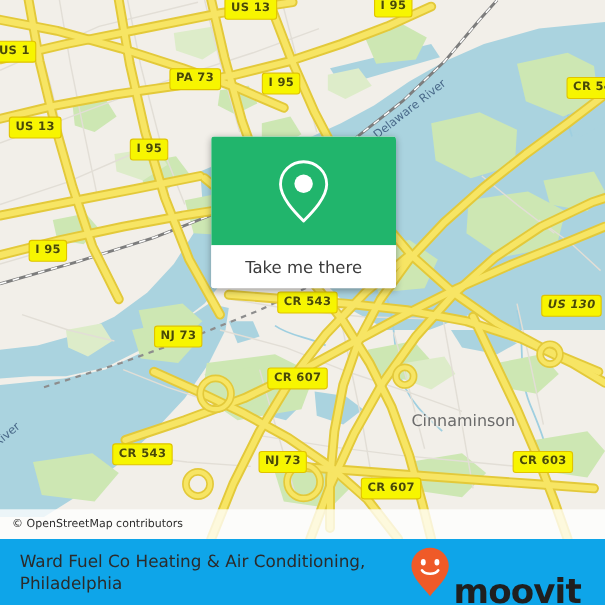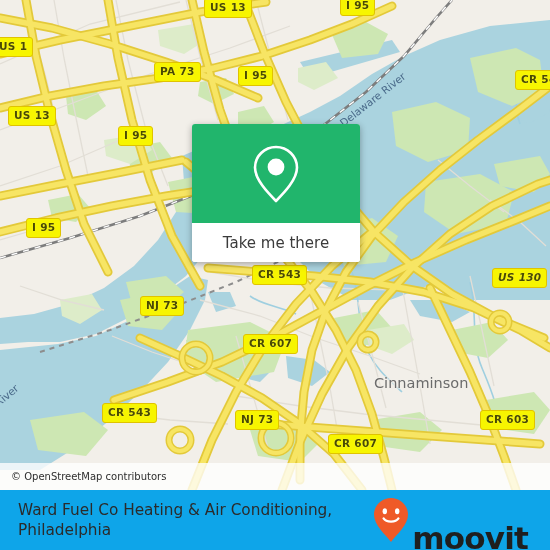--- a/index.html
+++ b/index.html
@@ -331,21 +331,21 @@
         <div class="shield" style="left: 515px; top: 70px;">CR 543</div>
         <div class="shield" style="left: 8px; top: 106px;">US 13</div>
         <div class="shield" style="left: 118px; top: 126px;">I 95</div>
         <div class="shield" style="left: 26px; top: 218px;">I 95</div>
         <div class="shield" style="left: 252px; top: 265px;">CR 543</div>
         <div class="shield" style="left: 492px; top: 268px; font-style: italic;">US 130</div>
         <div class="shield" style="left: 140px; top: 296px;">NJ 73</div>
         <div class="shield" style="left: 243px; top: 334px;">CR 607</div>
         <div class="shield" style="left: 102px; top: 403px;">CR 543</div>
         <div class="shield" style="left: 235px; top: 410px;">NJ 73</div>
-        <div class="shield" style="left: 480px; top: 410px;">CR 603</div>
+        <div class="shield" style="left: 466px; top: 410px;">CR 603</div>
         <div class="shield" style="left: 328px; top: 434px;">CR 607</div>
       </div>
 
     <div id="place-layer">
         <div class="place-label" style="left: 374px; top: 342px; margin-top: 33px;">Cinnaminson</div>
       </div>
 
     <div id="water-layer">
         <div class="river-label" style="left: 341px; top: 118px; transform: rotate(-38deg); transform-origin: left center;">Delaware River</div>
         <div class="river-label" style="left: -4px; top: 398px; transform: rotate(-40deg); transform-origin: left center;">River</div>

